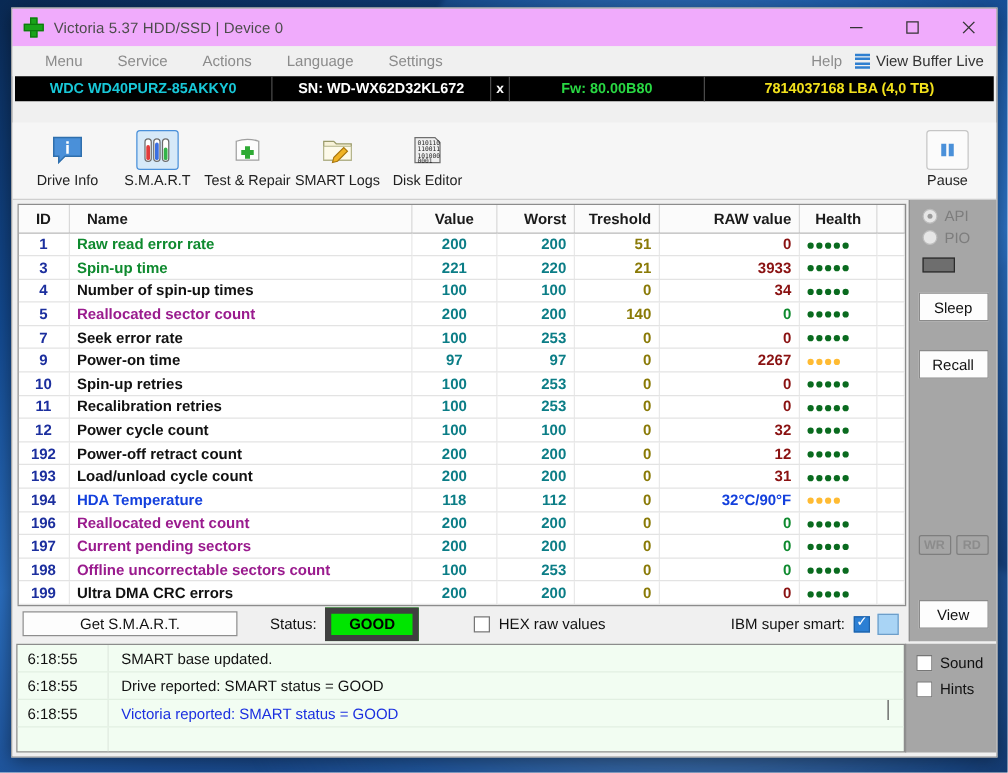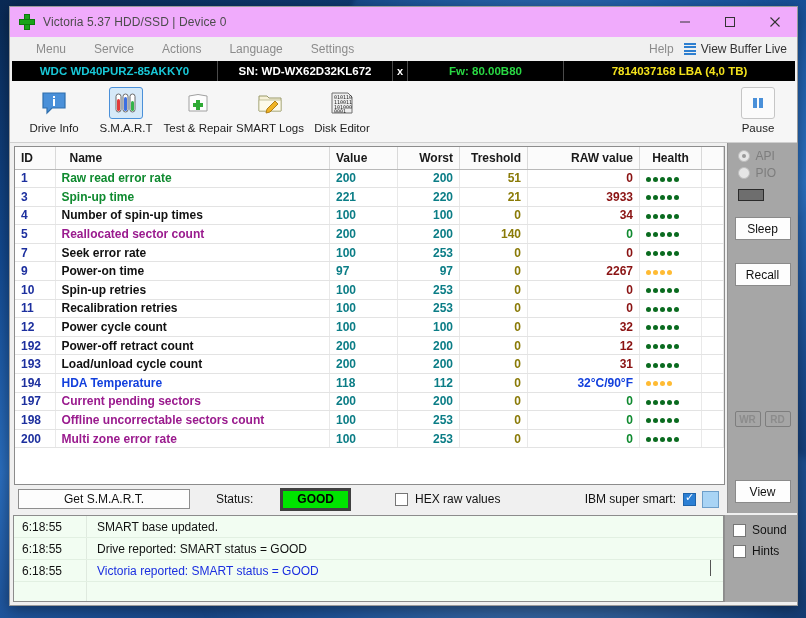--- a/index.html
+++ b/index.html
@@ -80,20 +80,21 @@
   .ds-x { color: #ffffff; width: 16px; border-left: 1px solid #4a4a4a; border-right: 1px solid #4a4a4a; font-size: 11px;}
   .ds-fw { color: #29d843; width: 155px; }
   .ds-lba { color: #f2e11c; flex: 1 1 auto; border-left: 1px solid #4a4a4a; }
 
   
   .toolbar {
     flex: 0 0 62px; height: 62px; background: #f6f6f6;
     border-bottom: 1px solid #cfcfcf;
     display: flex; align-items: flex-start; padding: 3px 6px 0 8px;
     position: relative;
+    margin-top: 17px;
   }
   .tbtn {
     width: 72px; display: flex; flex-direction: column; align-items: center;
     padding-top: 3px; cursor: default;
   }
   .tbtn .glyph {
     width: 34px; height: 32px; border: 1px solid transparent; border-radius: 3px;
     display: flex; align-items: center; justify-content: center;
     background: transparent;
   }
@@ -119,23 +120,23 @@
   table.smart th {
     font-size: 12px; font-weight: bold; color: #1a1a1a;
     background: #fbfbfb; border-bottom: 1px solid #b9b9b9; border-right: 1px solid #d9d9d9;
     height: 22px; padding: 0 6px;
   }
   table.smart td {
     font-size: 12px; height: 18.6px; padding: 0 6px;
     border-bottom: 1px solid #e3e3e3; border-right: 1px solid #e9e9e9;
     white-space: nowrap; overflow: hidden;
   }
-  .c-id    { width: 40px;  text-align: left; }
+  .c-id    { width: 40px;  text-align: center; }
   .c-name  { width: auto;  text-align: left; }
-  .c-value { width: 68px;  text-align: left; }
+  .c-value { width: 68px;  text-align: center; }
   .c-worst { width: 62px;  text-align: right; }
   .c-thr   { width: 68px;  text-align: right; }
   .c-raw   { width: 112px; text-align: right; }
   .c-health{ width: 62px;  text-align: left; }
   .c-pad   { width: 22px; }
   td.c-id    { color: #1c2f9e; font-weight: bold; }
   td.c-name  { font-weight: bold; }
   td.c-value, td.c-worst { color: #0b7d86; font-weight: bold; }
   td.c-thr   { color: #8a7a07; font-weight: bold; }
   td.c-raw   { color: #8a1212; font-weight: bold; }
@@ -152,22 +153,22 @@
   .statusbar {
     flex: 0 0 28px; height: 28px; display: flex; align-items: center;
     padding: 0 6px 0 4px; gap: 0;
   }
   .get-smart-btn {
     width: 172px; height: 20px; background: #fdfdfd; border: 1px solid #8e8e8e;
     font-size: 12px; color: #111; display:flex; align-items:center; justify-content:center;
   }
   .st-label { font-size: 12px; color: #111; margin-left: 26px; margin-right: 7px;}
   .st-good {
-    background: #00e500; border: 3px solid #404040; color: #000; font-weight: bold;
-    font-size: 12px; padding: 1px 14px; line-height: 15px; margin-left: 20px;
+    background: #00e500; border: 5px solid #404040; color: #000; font-weight: bold;
+    font-size: 12px; padding: 1px 14px; line-height: 15px;
   }
   .chk { width: 13px; height: 13px; border: 1px solid #767676; background: #fff; display:inline-block; }
   .chk.blue { background:#2b7fd4; border-color:#1e63aa; position: relative;}
   .chk.blue::after{ content:"✓"; position:absolute; left:1px; top:-3px; color:#fff; font-size:11px; }
   .hexchk { display: flex; align-items: center; gap: 7px; margin-left: 44px; }
   .hexchk span { font-size: 12px; color: #111; }
   .sb-spacer { flex: 1 1 auto; }
   .ibm { display:flex; align-items:center; gap:7px; }
   .ibm span { font-size: 12px; color:#111; }
   .blue-sq { width: 17px; height: 17px; background:#a9d4f5; border: 1px solid #6d9ec9; margin-left: 6px; }
@@ -485,36 +486,56 @@
                 <td class="c-id">194</td>
                 <td class="c-name nm-blue">HDA Temperature</td>
                 <td class="c-value">118</td>
                 <td class="c-worst">112</td>
                 <td class="c-thr">0</td>
                 <td class="c-raw" style="color: rgb(19, 64, 221);">32°C/90°F</td>
                 <td class="c-health"><span class="dots"><span class="d d-orange"></span><span class="d d-orange"></span><span class="d d-orange"></span><span class="d d-orange"></span></span></td>
                 <td class="c-pad"></td>
               </tr>
               <tr>
+                <td class="c-id">196</td>
+                <td class="c-name nm-purple">Reallocated event count</td>
+                <td class="c-value">200</td>
+                <td class="c-worst">200</td>
+                <td class="c-thr">0</td>
+                <td class="c-raw" style="color: rgb(15, 138, 47);">0</td>
+                <td class="c-health"><span class="dots"><span class="d d-green"></span><span class="d d-green"></span><span class="d d-green"></span><span class="d d-green"></span><span class="d d-green"></span></span></td>
+                <td class="c-pad"></td>
+              </tr>
+              <tr>
                 <td class="c-id">197</td>
                 <td class="c-name nm-purple">Current pending sectors</td>
                 <td class="c-value">200</td>
                 <td class="c-worst">200</td>
                 <td class="c-thr">0</td>
                 <td class="c-raw" style="color: rgb(15, 138, 47);">0</td>
                 <td class="c-health"><span class="dots"><span class="d d-green"></span><span class="d d-green"></span><span class="d d-green"></span><span class="d d-green"></span><span class="d d-green"></span></span></td>
                 <td class="c-pad"></td>
               </tr>
               <tr>
                 <td class="c-id">198</td>
                 <td class="c-name nm-purple">Offline uncorrectable sectors count</td>
                 <td class="c-value">100</td>
                 <td class="c-worst">253</td>
                 <td class="c-thr">0</td>
                 <td class="c-raw" style="color: rgb(15, 138, 47);">0</td>
+                <td class="c-health"><span class="dots"><span class="d d-green"></span><span class="d d-green"></span><span class="d d-green"></span><span class="d d-green"></span><span class="d d-green"></span></span></td>
+                <td class="c-pad"></td>
+              </tr>
+              <tr>
+                <td class="c-id">199</td>
+                <td class="c-name nm-black">Ultra DMA CRC errors</td>
+                <td class="c-value">200</td>
+                <td class="c-worst">200</td>
+                <td class="c-thr">0</td>
+                <td class="c-raw">0</td>
                 <td class="c-health"><span class="dots"><span class="d d-green"></span><span class="d d-green"></span><span class="d d-green"></span><span class="d d-green"></span><span class="d d-green"></span></span></td>
                 <td class="c-pad"></td>
               </tr>
               <tr>
                 <td class="c-id">200</td>
                 <td class="c-name nm-purple">Multi zone error rate</td>
                 <td class="c-value">100</td>
                 <td class="c-worst">253</td>
                 <td class="c-thr">0</td>
                 <td class="c-raw" style="color: rgb(15, 138, 47);">0</td>

